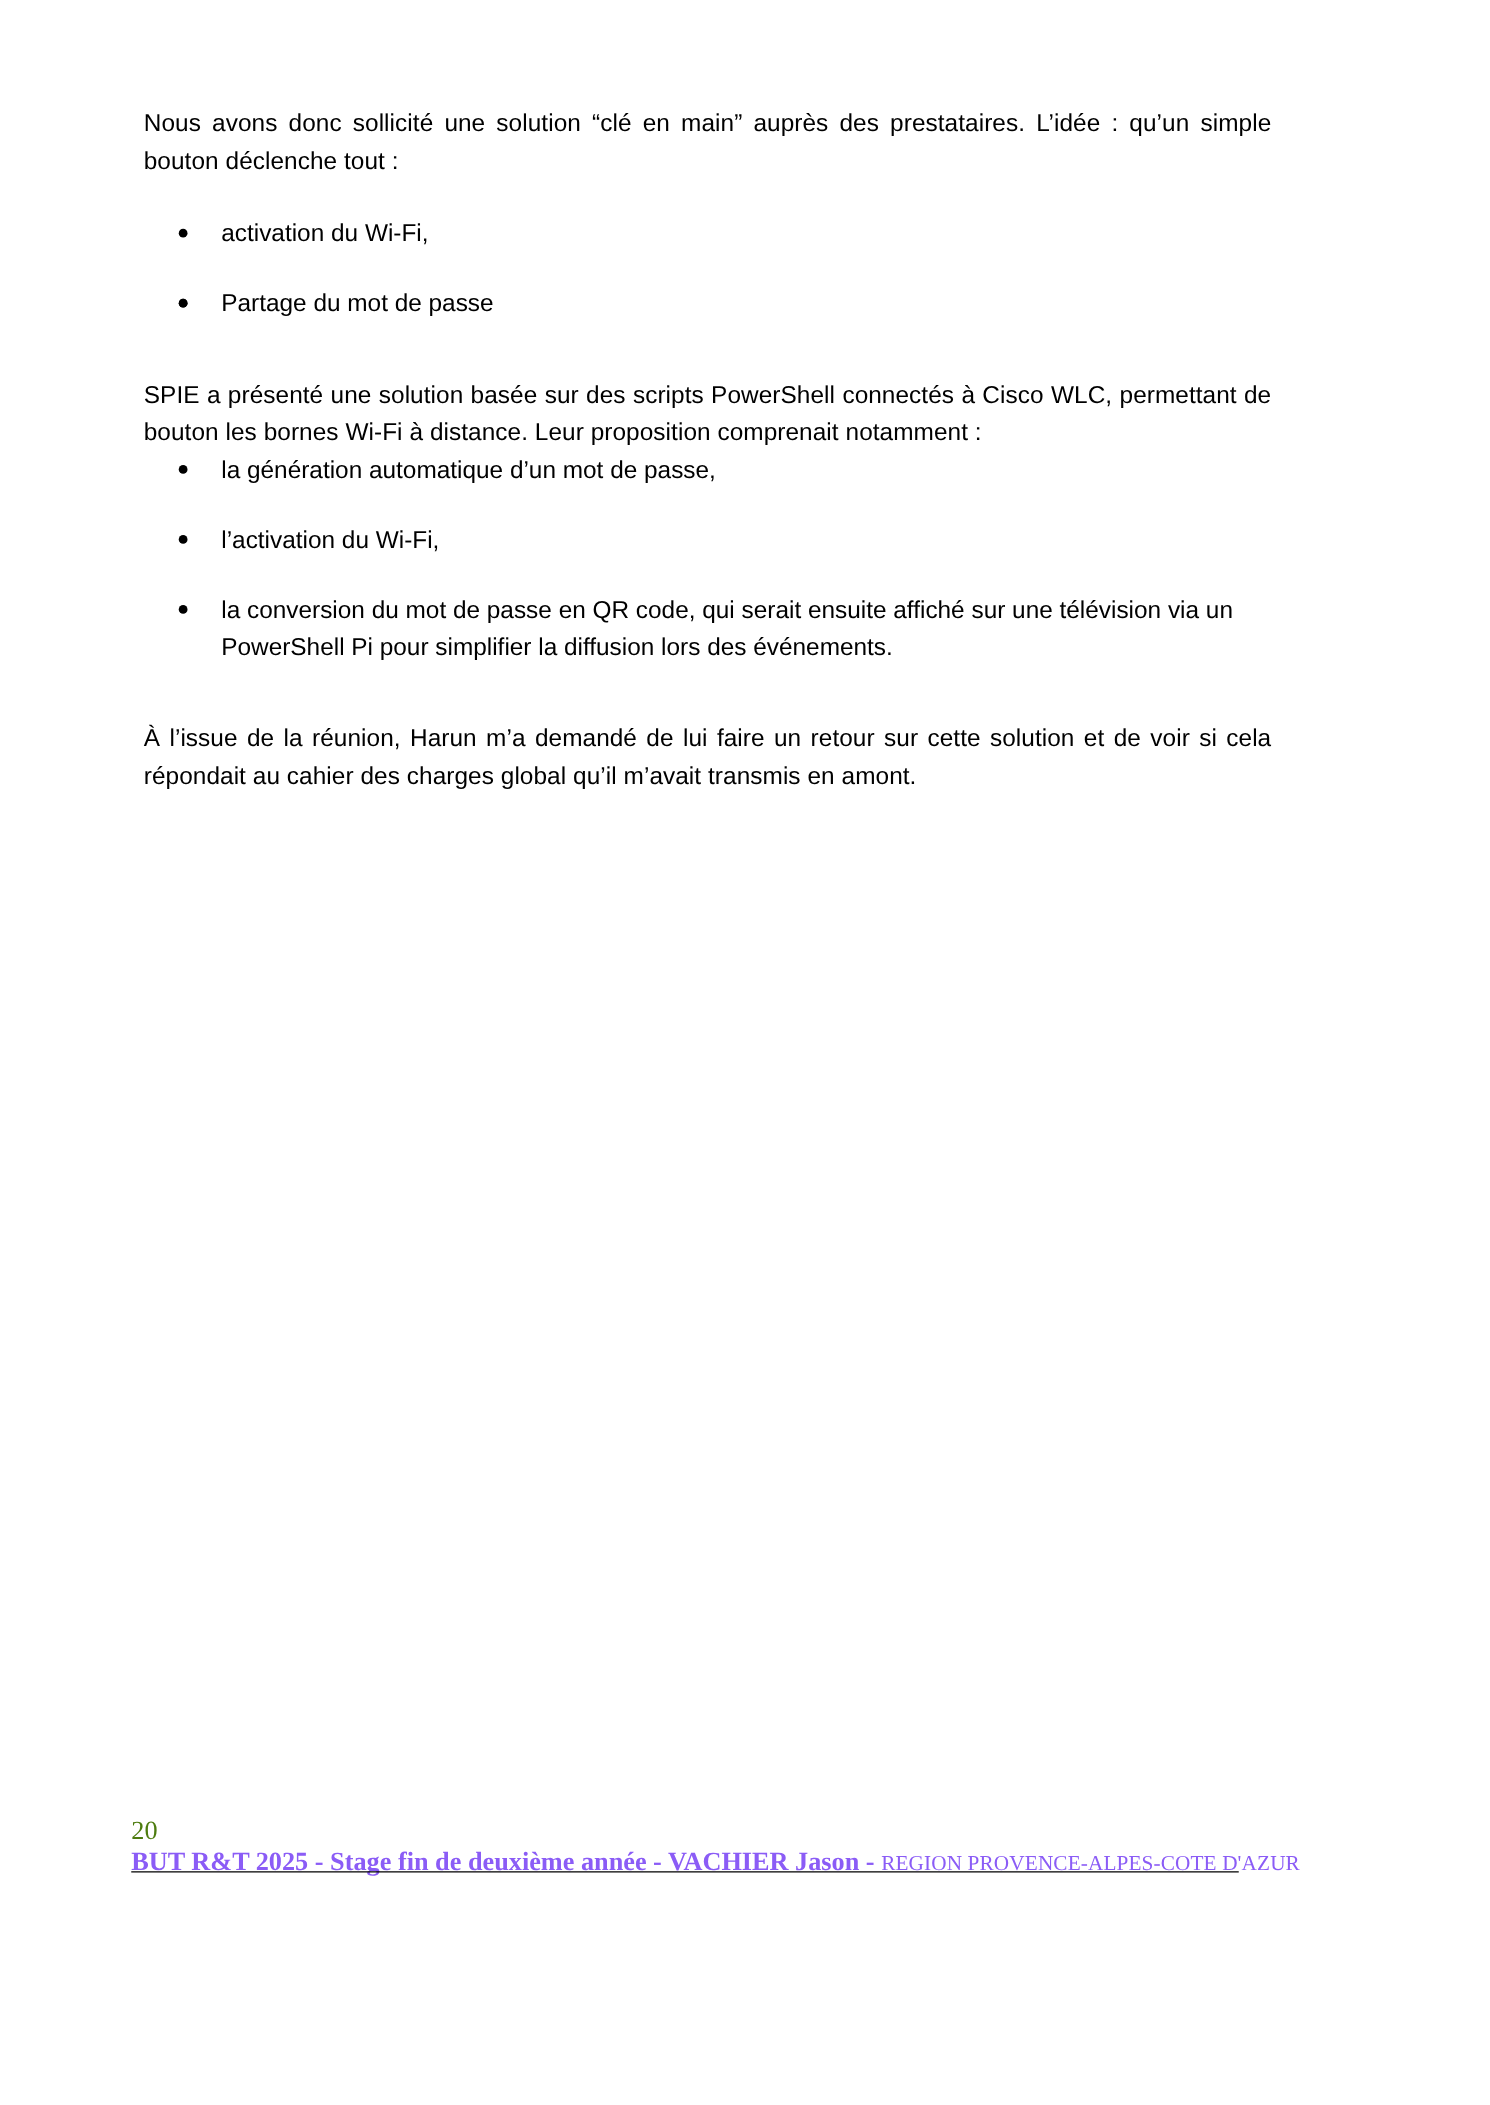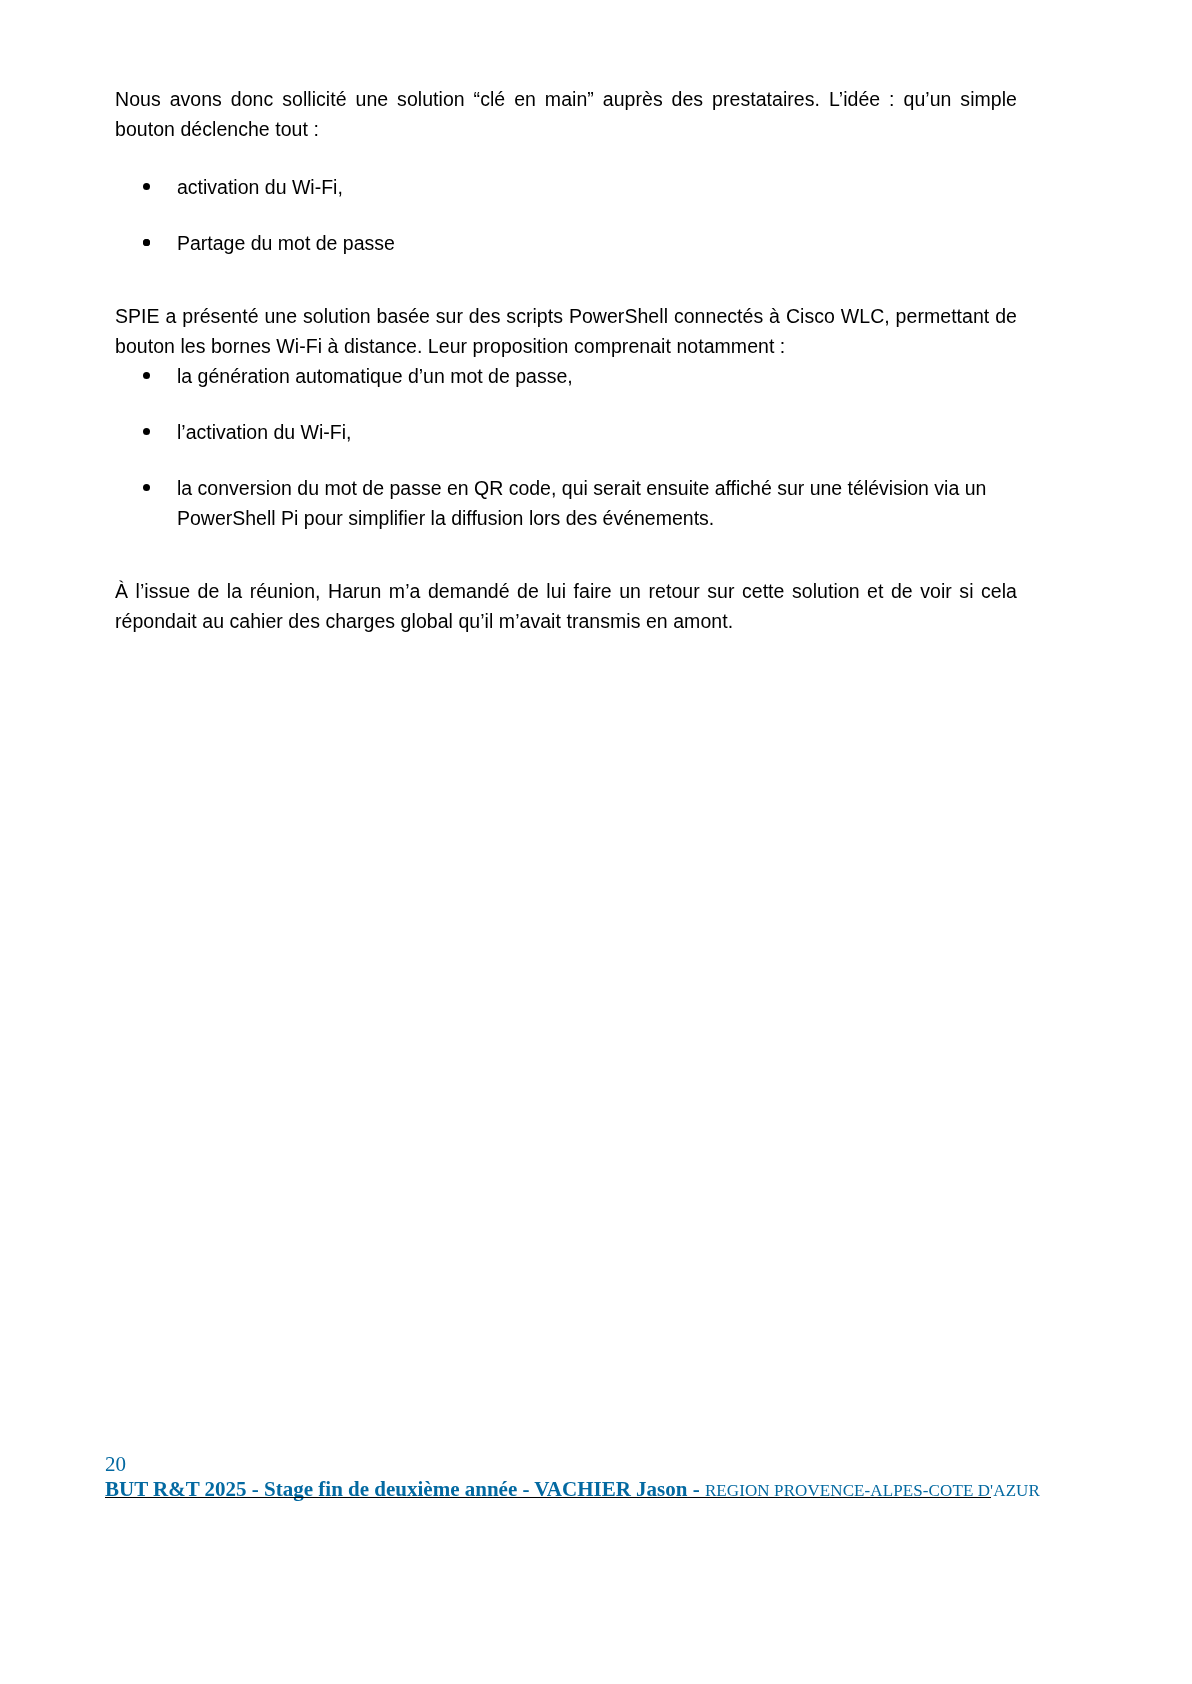--- a/index.html
+++ b/index.html
@@ -97,29 +97,29 @@
     top: 1497px;
     width: 886px;
     height: 1px;
     background: #000000;
   }
 
   .page-number {
     font-family: "Liberation Serif", serif;
     font-size: 21px;
     line-height: 24px;
-    color: #0369a1;
+    color: #4d7c0f;
   }
 
   .footer-line {
     font-family: "Liberation Serif", serif;
     font-size: 21px;
     line-height: 26px;
     font-weight: bold;
-    color: #0369a1;
+    color: #8b5cf6;
     white-space: nowrap;
   }
 
   .footer-org {
     font-family: "Liberation Serif", serif;
     font-size: 17px;
     font-weight: normal;
     letter-spacing: 0.1px;
   }
 </style>

